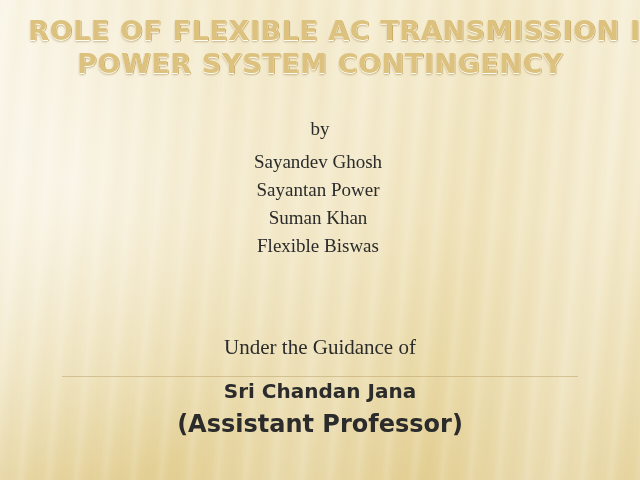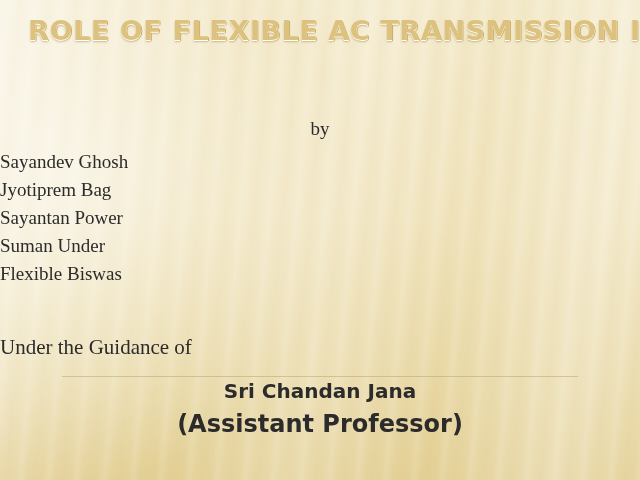--- a/index.html
+++ b/index.html
@@ -86,32 +86,33 @@
     right: 0;
     text-align: center;
     font-size: 19px;
     color: #2b2b2b;
   }
   .authors {
     position: absolute;
     top: 148px;
     left: 0;
     right: 4px;
+    text-align: center;
   }
   .author {
     font-size: 19px;
     line-height: 28px;
     color: #2b2b2b;
   }
   .guidance {
     position: absolute;
     top: 335px;
     left: 0;
     right: 0;
-    text-align: left;
+    text-align: center;
     font-size: 21px;
     color: #2b2b2b;
   }
   .divider {
     position: absolute;
     top: 376px;
     left: 62px;
     right: 62px;
     height: 1px;
     background: rgba(190,165,110,0.55);
@@ -135,29 +136,29 @@
   }
 </style>
 </head>
 <body>
 
 <div id="slide">
   <div class="content">
 
     <div class="title-block">
       <div class="title-line">Role of Flexible AC Transmission in</div>
+      <div class="title-line">Power System Contingency</div>
     </div>
 
     <div class="by-line">by</div>
 
     <div class="authors">
       <div class="author">Sayandev Ghosh</div>
-      <div class="author">Jyotiprem Bag</div>
       <div class="author">Sayantan Power</div>
-      <div class="author">Suman Under</div>
+      <div class="author">Suman Khan</div>
       <div class="author">Flexible Biswas</div>
     </div>
 
     <div class="guidance">Under the Guidance of</div>
 
     <div class="divider"></div>
 
     <div class="mentor-name">Sri Chandan Jana</div>
     <div class="mentor-role">(Assistant Professor)</div>
 

